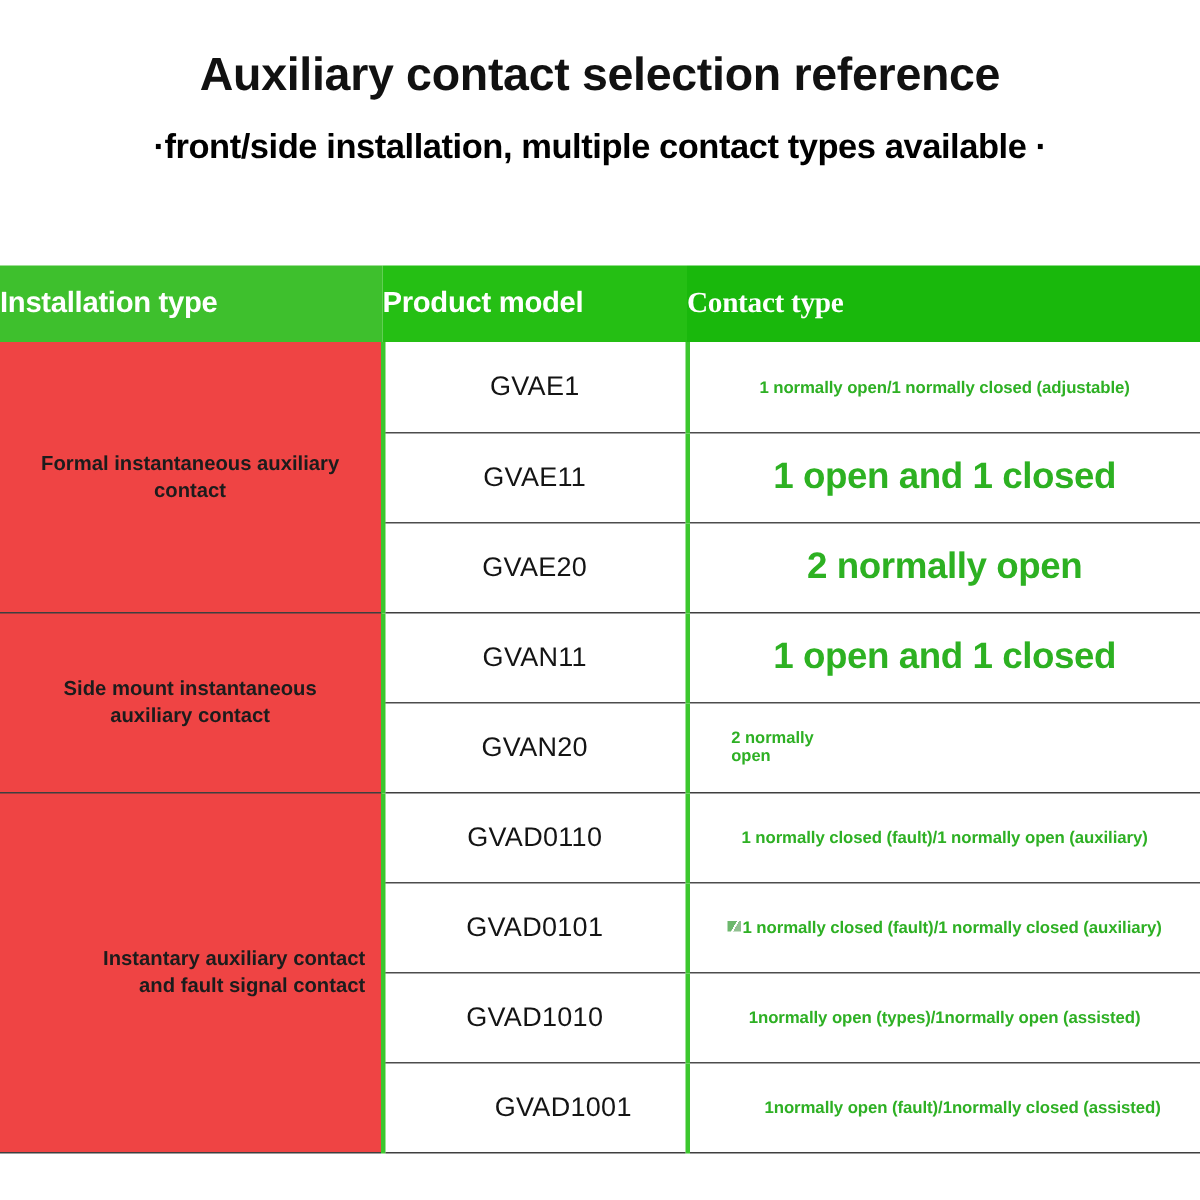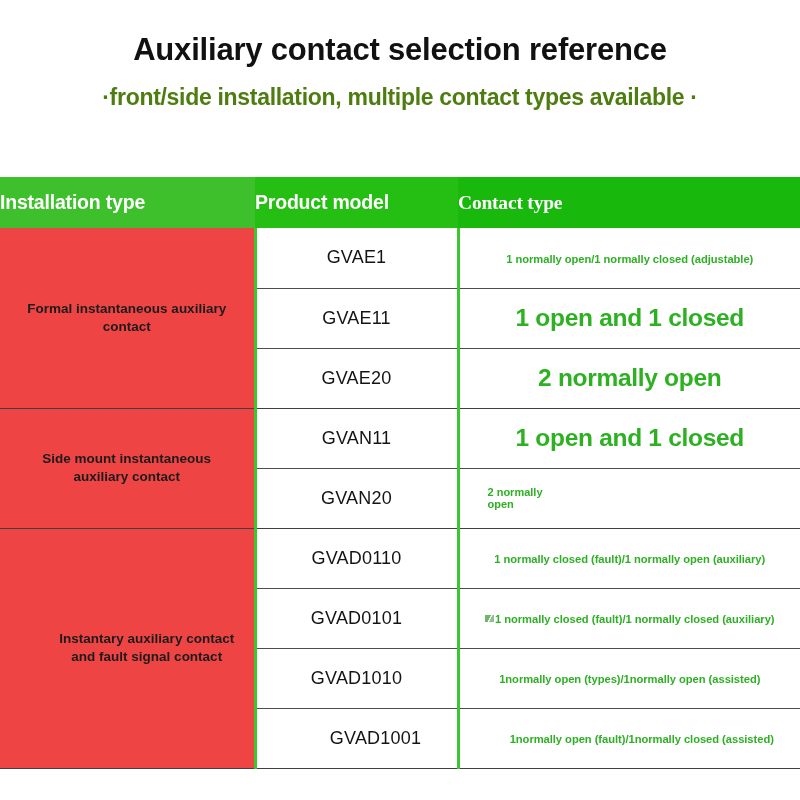--- a/index.html
+++ b/index.html
@@ -28,21 +28,21 @@
     font-weight: bold;
     color: #111111;
     line-height: 1.28;
     letter-spacing: -0.2px;
     padding: 0 112px;
   }
   .subtitle {
     margin-top: 14px;
     font-size: 23px;
     font-weight: bold;
-    color: #4d7c0f;
+    color: #000000;
     letter-spacing: -0.3px;
   }
 
   
   .table-wrap {
     position: absolute;
     left: 0;
     top: 177px;
     width: 800px;
   }
@@ -83,21 +83,21 @@
     border-right: 3px solid #3cc72e;
     border-bottom: 1.4px solid #3f3f3f;
     text-align: center;
     padding: 0 18px;
     color: #1c1c1c;
     font-size: 13.5px;
     font-weight: bold;
     line-height: 1.33;
   }
   td.group-cell.g3 {
-    text-align: center;
+    text-align: right;
     padding-left: 50px;
     padding-right: 10px;
   }
 
   
   td.model-cell {
     border-right: 3px solid #3cc72e;
     text-align: center;
     font-size: 18px;
     font-weight: normal;

